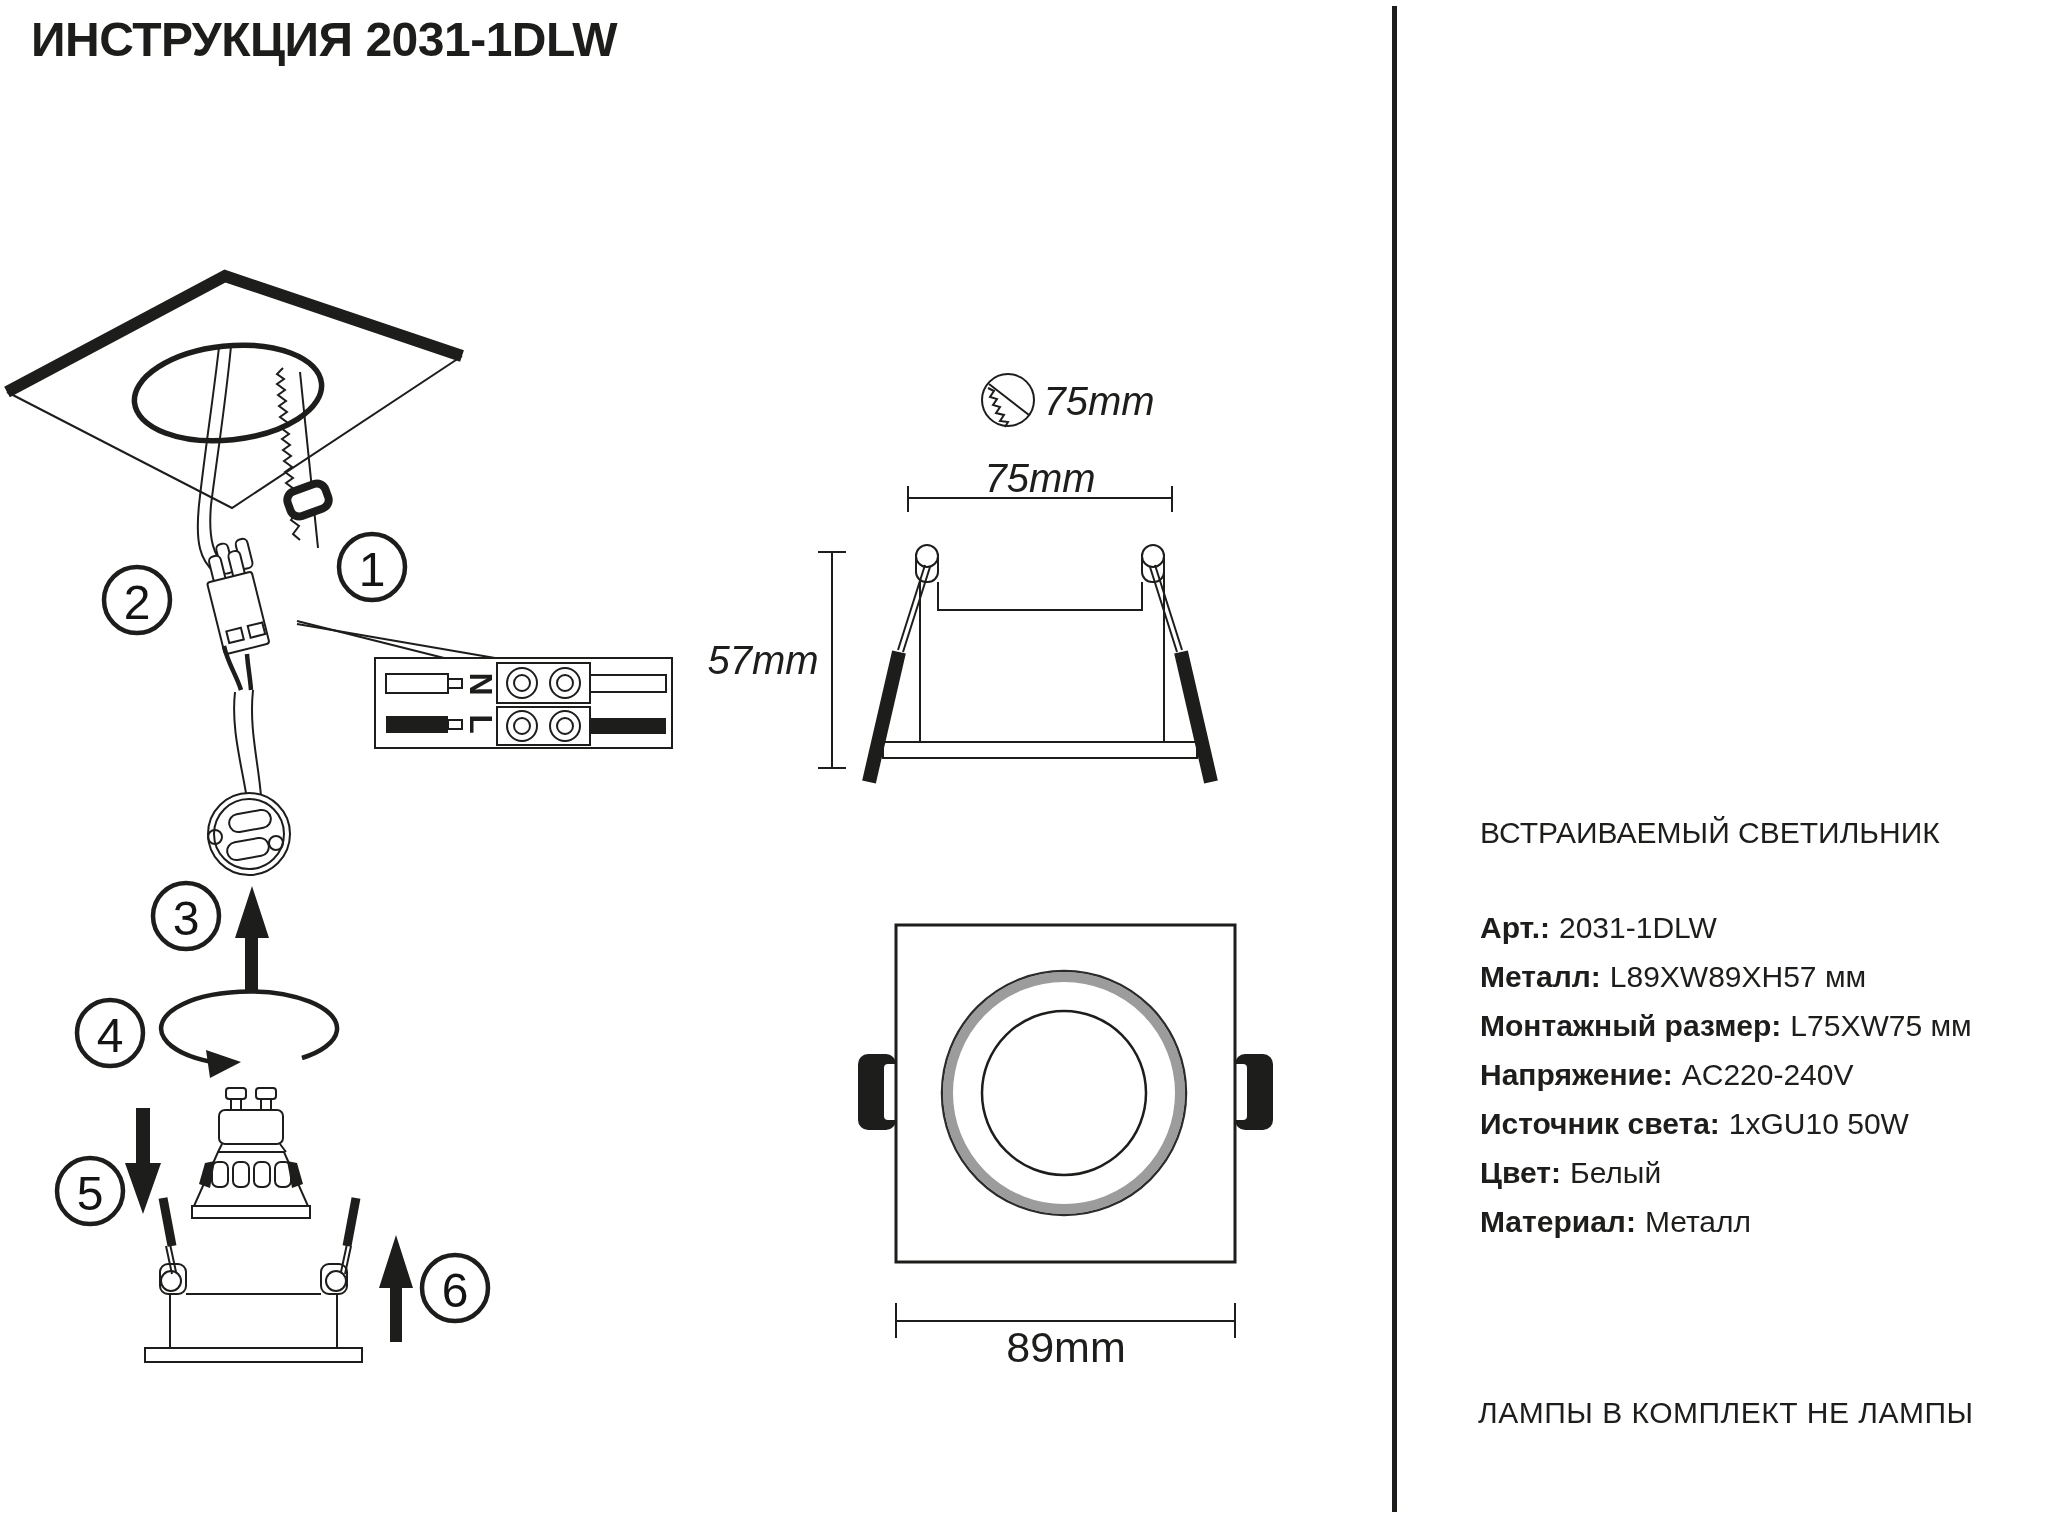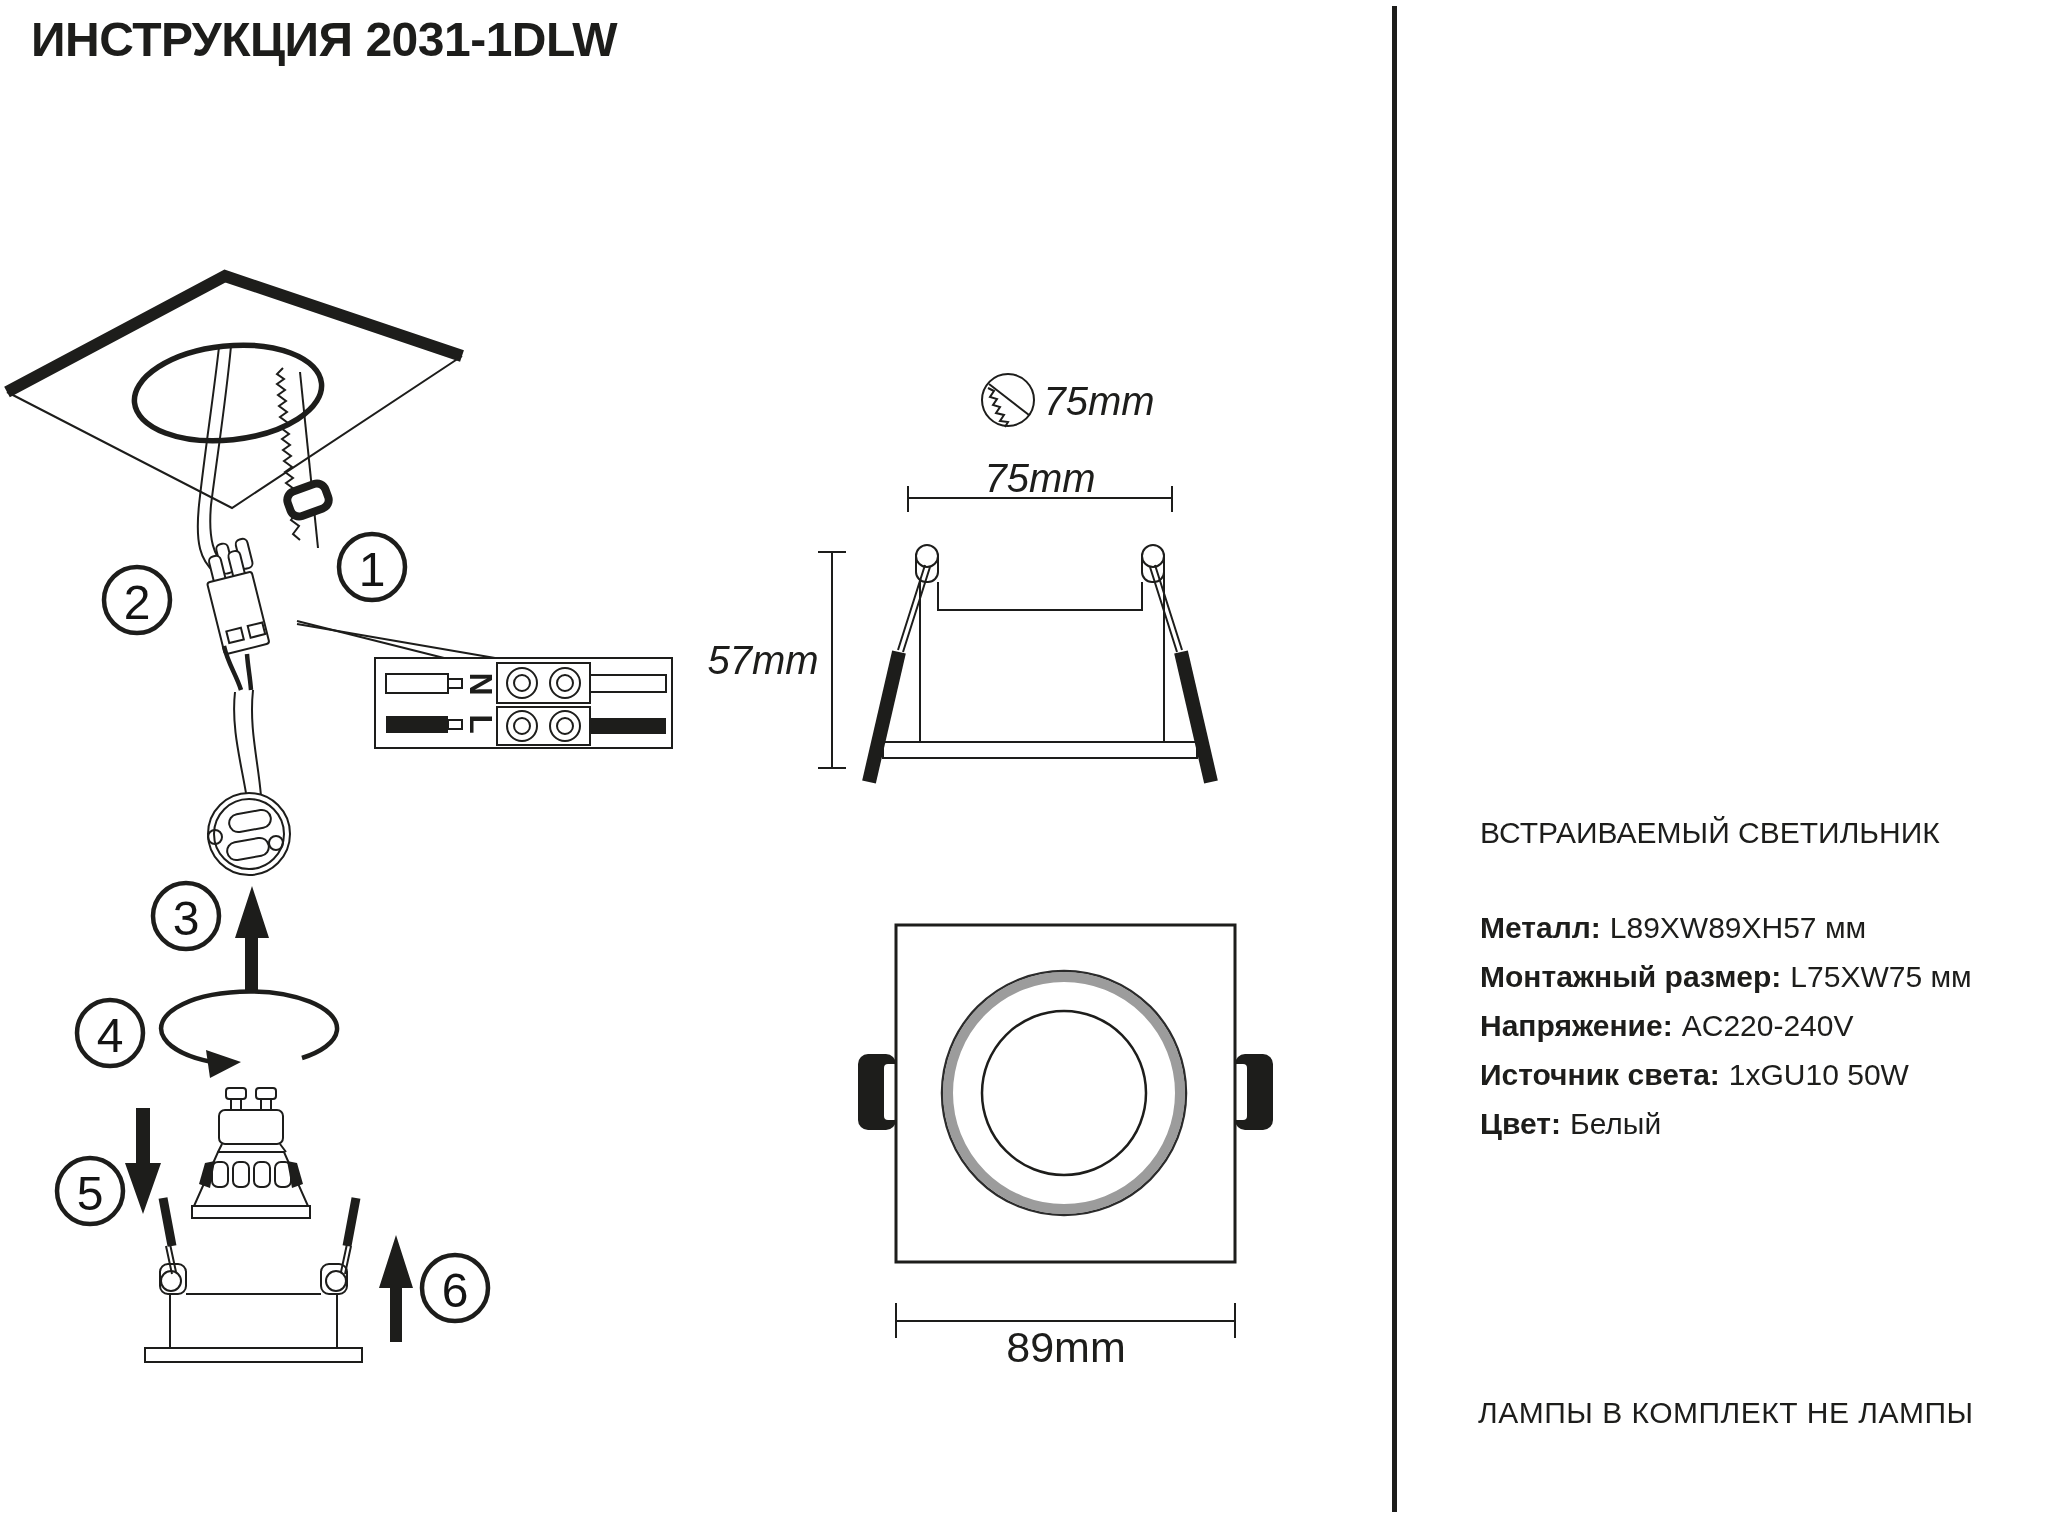--- a/index.html
+++ b/index.html
@@ -204,20 +204,22 @@
 <div class="abs ctr dim" style="left:1099px;top:401px;">75mm</div>
 <div class="abs ctr dim" style="left:1040px;top:478px;">75mm</div>
 <div class="abs ctr dim" style="left:763px;top:660px;">57mm</div>
 <div class="abs ctr dim-lg" style="left:1066px;top:1347px;">89mm</div>
 
 <div class="divider"></div>
 
 <div class="abs prod-type" style="left:1480px;top:816px;">ВСТРАИВАЕМЫЙ СВЕТИЛЬНИК</div>
 
 <div class="abs specs" style="left:1480px;top:903px;">
+  <div><span class="spec-label">Арт.:</span><span>2031-1DLW</span></div>
   <div><span class="spec-label">Металл:</span><span>L89XW89XH57 мм</span></div>
   <div><span class="spec-label">Монтажный размер:</span><span>L75XW75 мм</span></div>
   <div><span class="spec-label">Напряжение:</span><span>AC220-240V</span></div>
   <div><span class="spec-label">Источник света:</span><span>1xGU10 50W</span></div>
   <div><span class="spec-label">Цвет:</span><span>Белый</span></div>
+  <div><span class="spec-label">Материал:</span><span>Металл</span></div>
 </div>
 
 <div class="abs note" style="left:1478px;top:1396px;">ЛАМПЫ В КОМПЛЕКТ НЕ ЛАМПЫ</div>
 
 </body></html>

